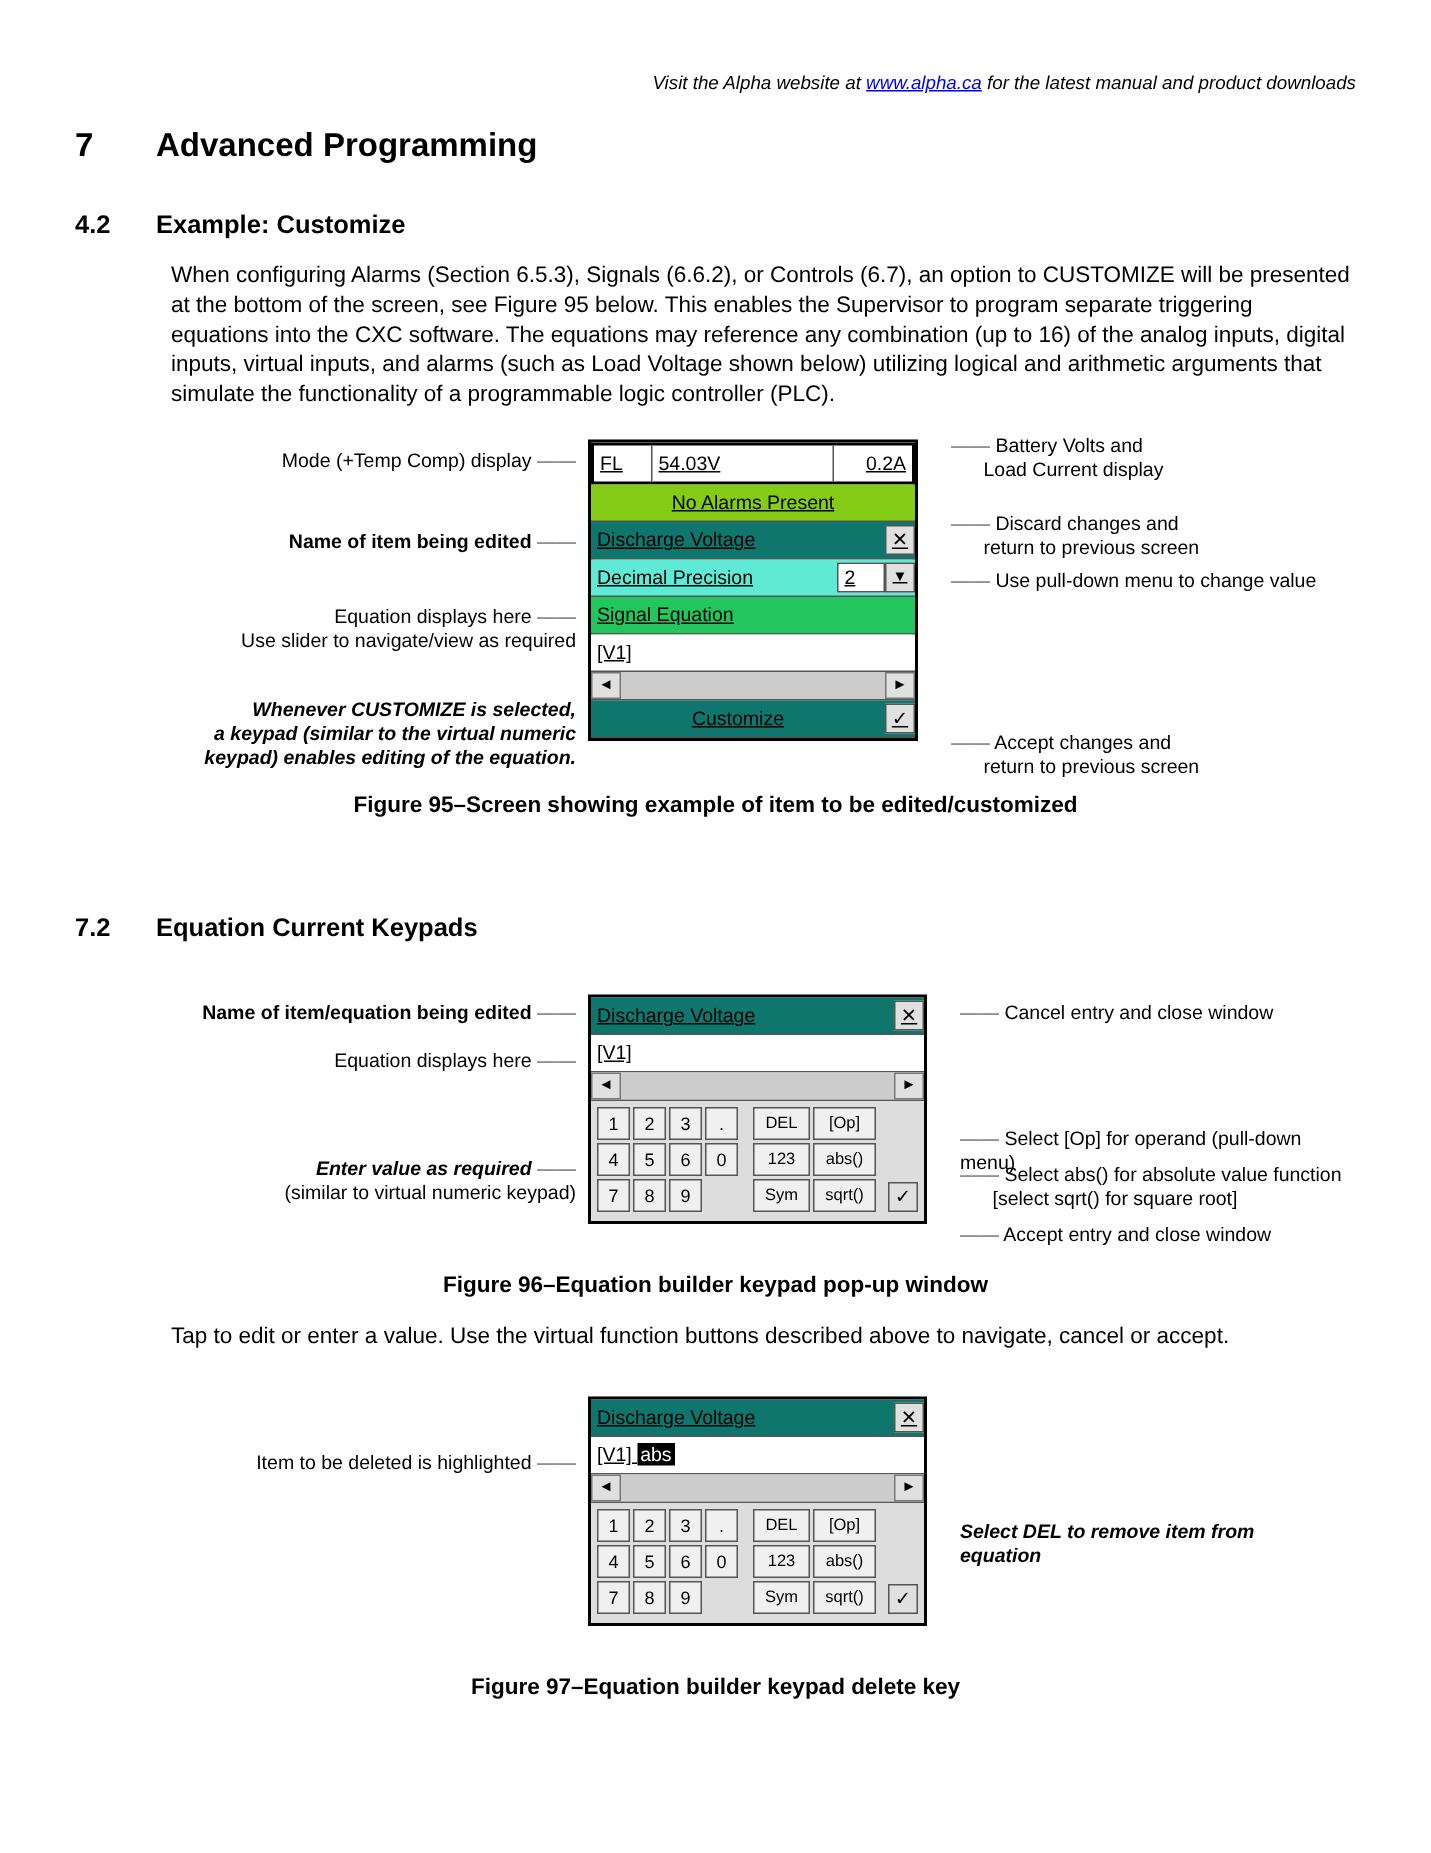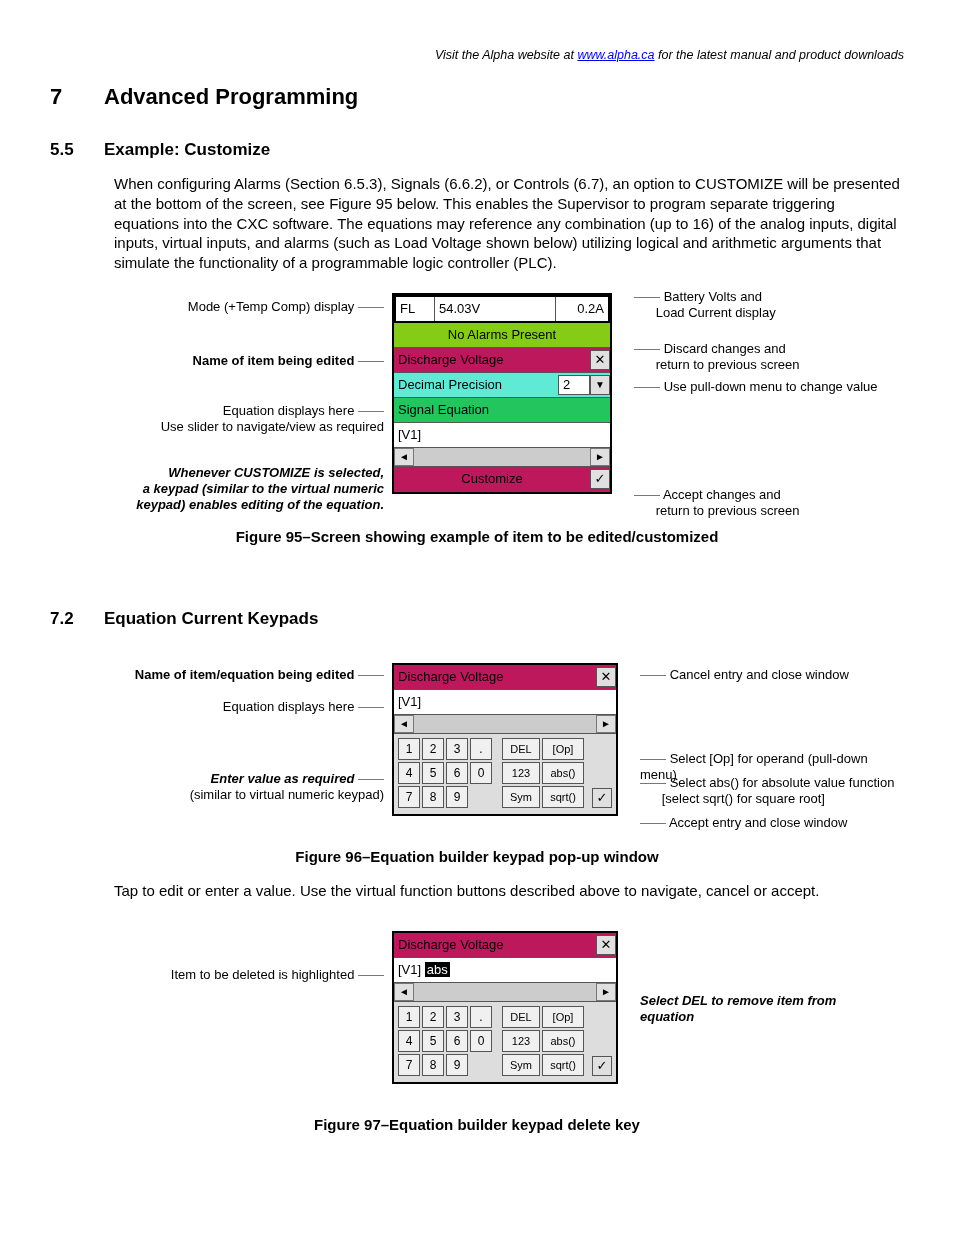--- a/index.html
+++ b/index.html
@@ -41,22 +41,23 @@
     font-family: Arial, Helvetica, sans-serif;
     font-size: 13px;
     box-shadow: 0 0 0 1px #000 inset;
   }
   .screen .row {
     display: flex;
     align-items: center;
     height: 24px;
     border-bottom: 1px solid #555;
     background: #fff;
-  }
-  .screen .row.gray { background: #be185d; }
+    text-decoration: underline;
+  }
+  .screen .row.gray { background: #0f766e; }
   .screen .row.dgray { background: #84cc16; }
   .screen .row .cell { padding: 0 4px; }
   .screen .row .vr { border-right: 1px solid #555; height: 100%; display: flex; align-items: center; }
   .x-box, .chk-box {
     width: 18px; height: 18px; border: 1px solid #555; display: inline-flex;
     align-items: center; justify-content: center; font-size: 13px; background: #e0e0e0;
   }
   .dd-arrow {
     width: 18px; height: 18px; border: 1px solid #555; display: inline-flex;
     align-items: center; justify-content: center; font-size: 10px; background: #e0e0e0;
@@ -93,21 +94,21 @@
 
 <div class="header-note">
   <span>Visit the Alpha website at </span><a href="#">www.alpha.ca</a><span> for the latest manual and product downloads</span>
 </div>
 
 <h1>
   <span class="num">7</span><span>Advanced Programming</span>
 </h1>
 
 <h2>
-  <span class="num">5.5</span><span>Example: Customize</span>
+  <span class="num">4.2</span><span>Example: Customize</span>
 </h2>
 
 <p class="body-text">When configuring Alarms (Section 6.5.3), Signals (6.6.2), or Controls (6.7), an option to CUSTOMIZE will be presented at the bottom of the screen, see Figure 95 below. This enables the Supervisor to program separate triggering equations into the CXC software. The equations may reference any combination (up to 16) of the analog inputs, digital inputs, virtual inputs, and alarms (such as Load Voltage shown below) utilizing logical and arithmetic arguments that simulate the functionality of a programmable logic controller (PLC).</p>
 
 <div class="fig-row">
   <div class="ann-col-left" style="height:225px;text-align:right;">
     <div class="ann" style="top:6px; right:8px;"><span>Mode (+Temp Comp) display</span> <span class="leader">——</span></div>
     <div class="ann" style="top:60px; right:8px;"><b><span>Name of item being edited</span></b> <span class="leader">——</span></div>
     <div class="ann" style="top:110px; right:8px;">
       <span>Equation displays here</span> <span class="leader">——</span><br>
@@ -295,21 +296,21 @@
           <div class="key">abs()</div>
           <div class="key">Sym</div>
           <div class="key">sqrt()</div>
         </div>
         <div class="chk-box chk-corner">✓</div>
       </div>
     </div>
   </div>
 
   <div class="ann-col-right" style="height:175px;">
-    <div class="ann ital" style="top:62px;">
+    <div class="ann ital" style="top:82px;">
       <span>Select DEL to remove item from</span><br>
       <span>equation</span>
     </div>
   </div>
 </div>
 
 <div class="fig-caption">Figure 97–Equation builder keypad delete key</div>
 
 <div style="height:40px;"></div>
 

